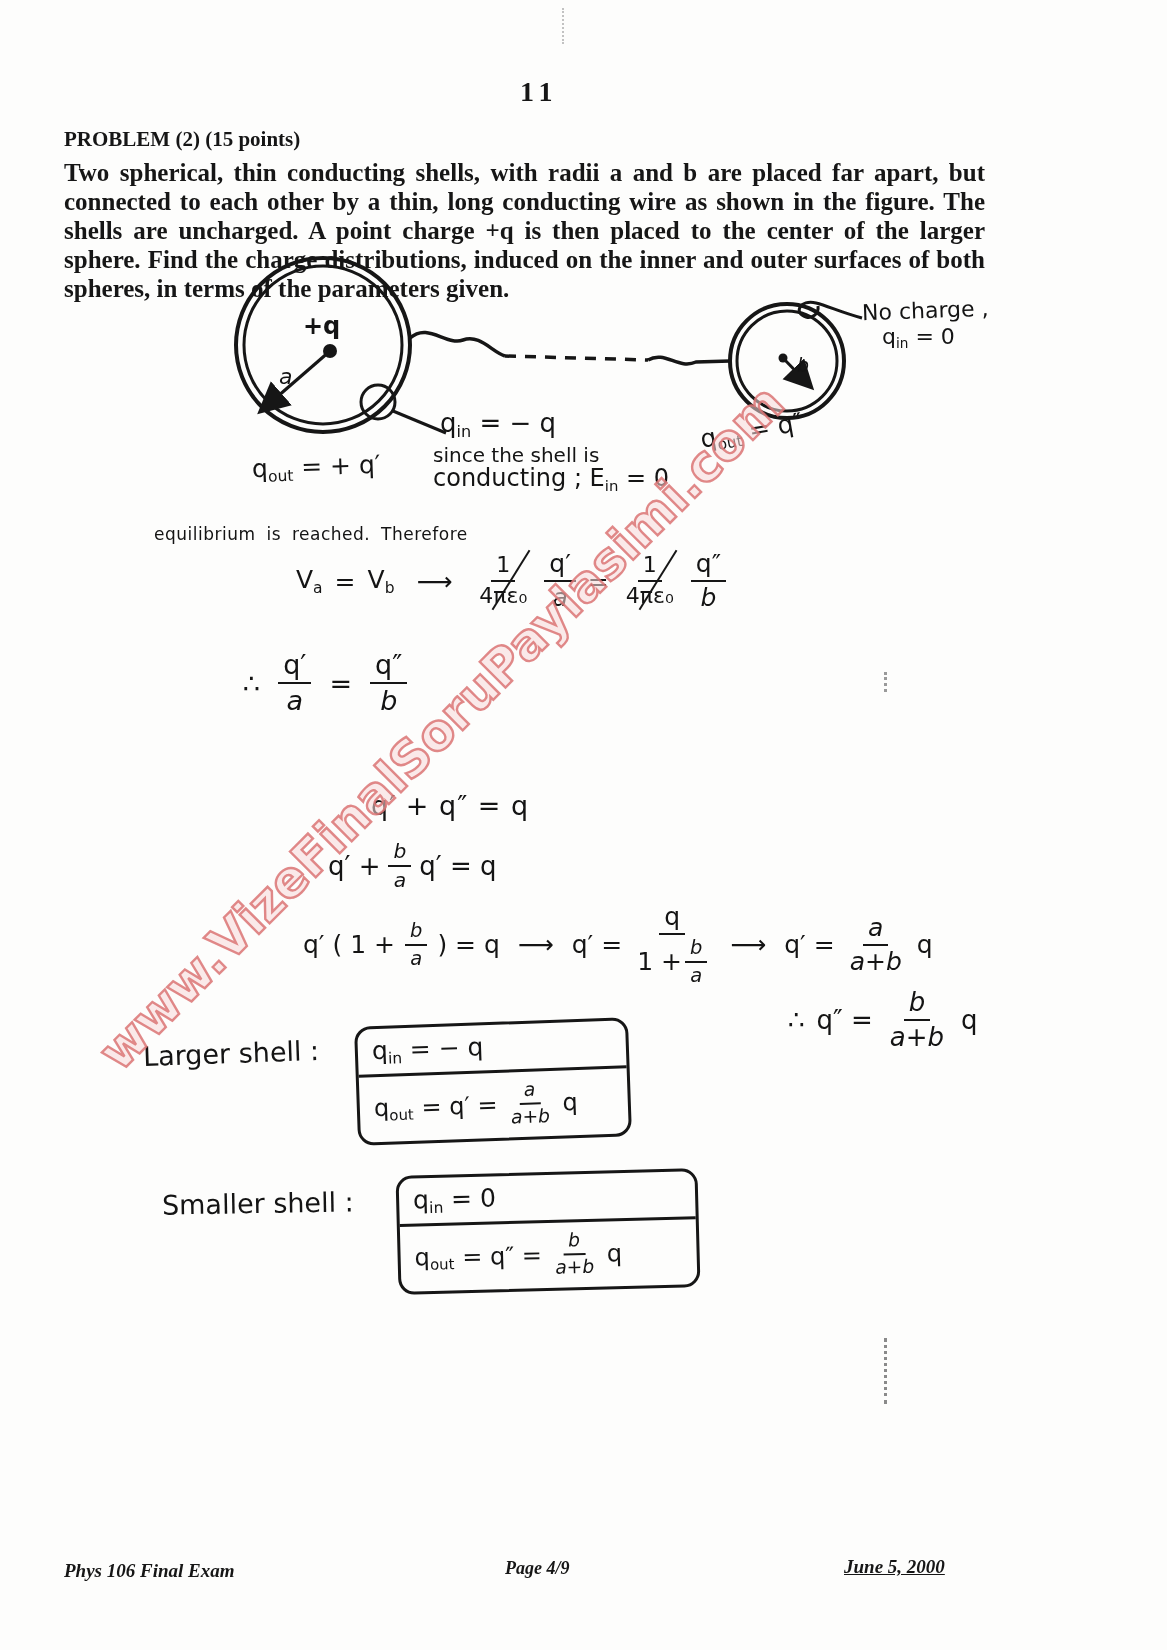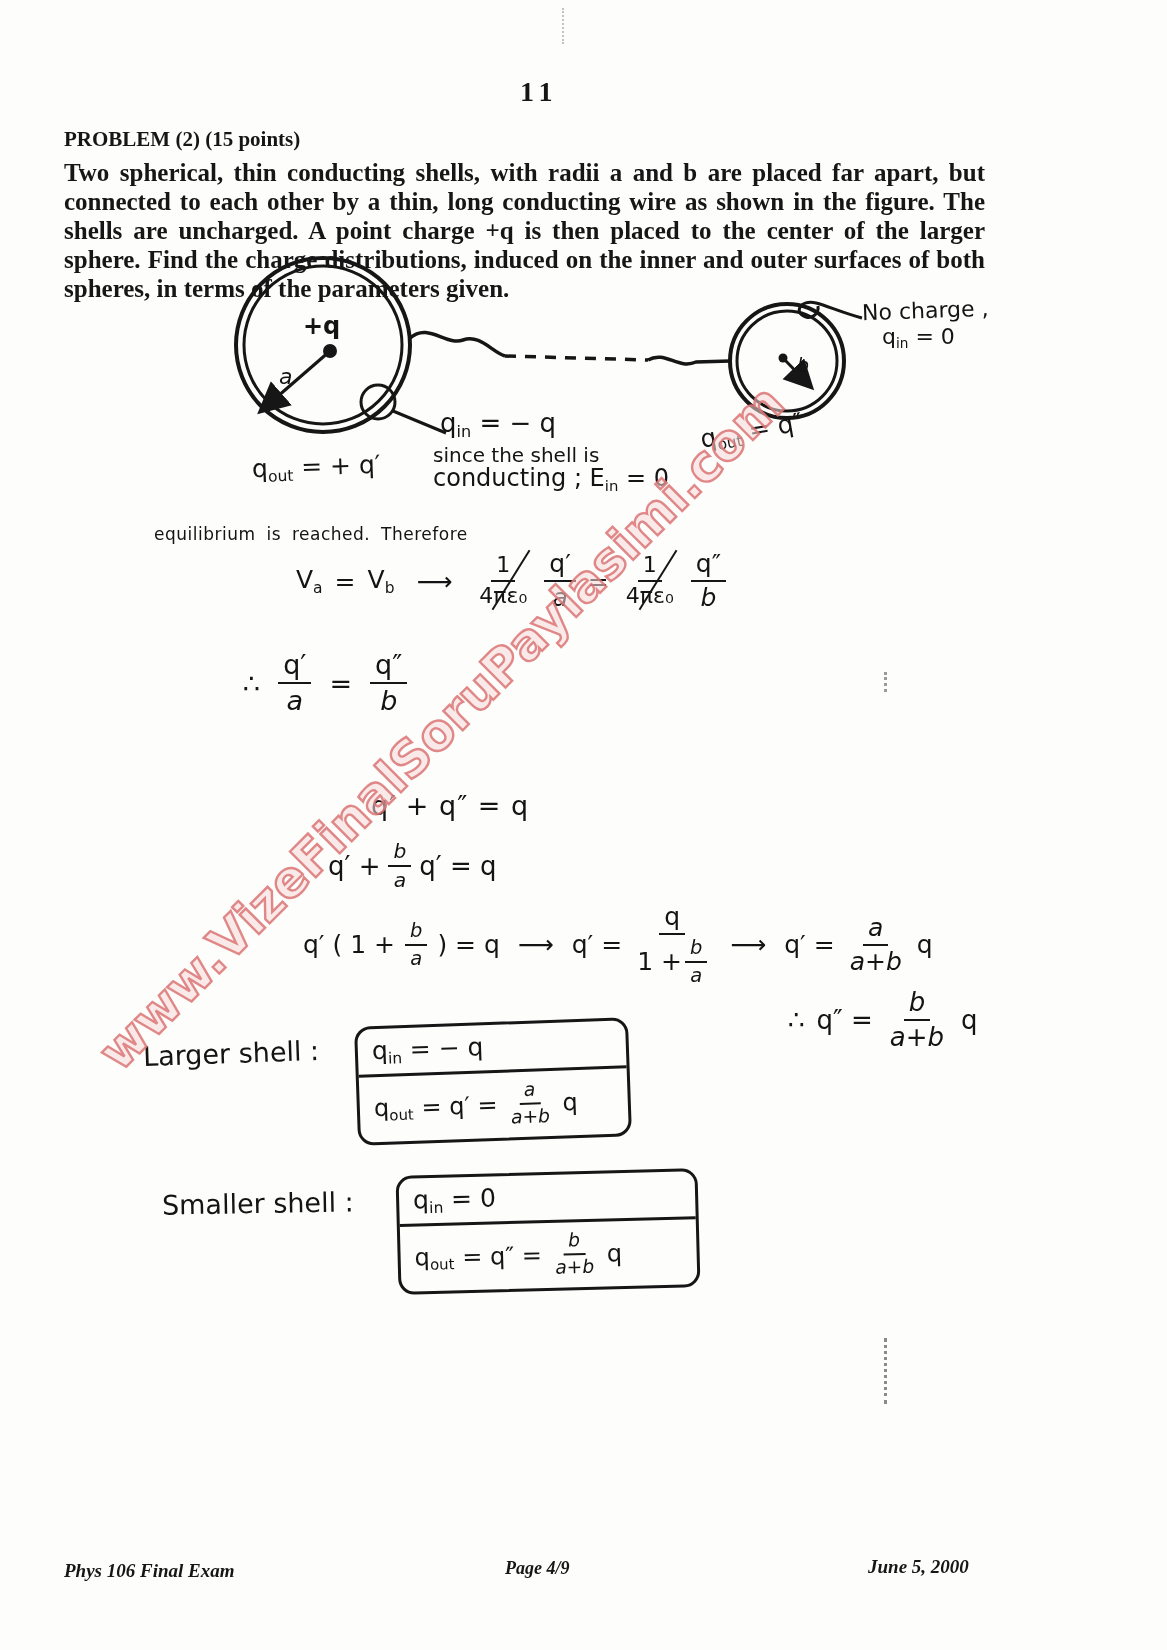--- a/index.html
+++ b/index.html
@@ -232,19 +232,19 @@
         <span class="den it">a+b</span>
       </span>
       <span>q</span>
     </div>
   </div>
 
   <div class="abs watermark">www.VizeFinalSoruPaylasimi.com</div>
 
   <div class="abs footer-item" style="left:64px; top:1560px;">Phys 106 Final Exam</div>
   <div class="abs footer-item" style="left:505px; top:1558px; font-size:18px;">Page 4/9</div>
-  <div class="abs footer-item" style="left:868px; top:1556px;">June 5, 2000</div>
+  <div class="abs footer-item" style="left:844px; top:1556px;text-decoration:underline;">June 5, 2000</div>
 
   <div class="abs artifact" style="left:884px; top:672px; width:3px; height:20px; border-left:3px dotted #9a9a9a;"></div>
   <div class="abs artifact" style="left:884px; top:1338px; width:3px; height:66px; border-left:3px dotted #8a8a8a;"></div>
   <div class="abs artifact" style="left:528px; top:8px; width:34px; height:36px; border-right:2px dotted #c2c2c2;"></div>
 
 </div>
 
 </body></html>

